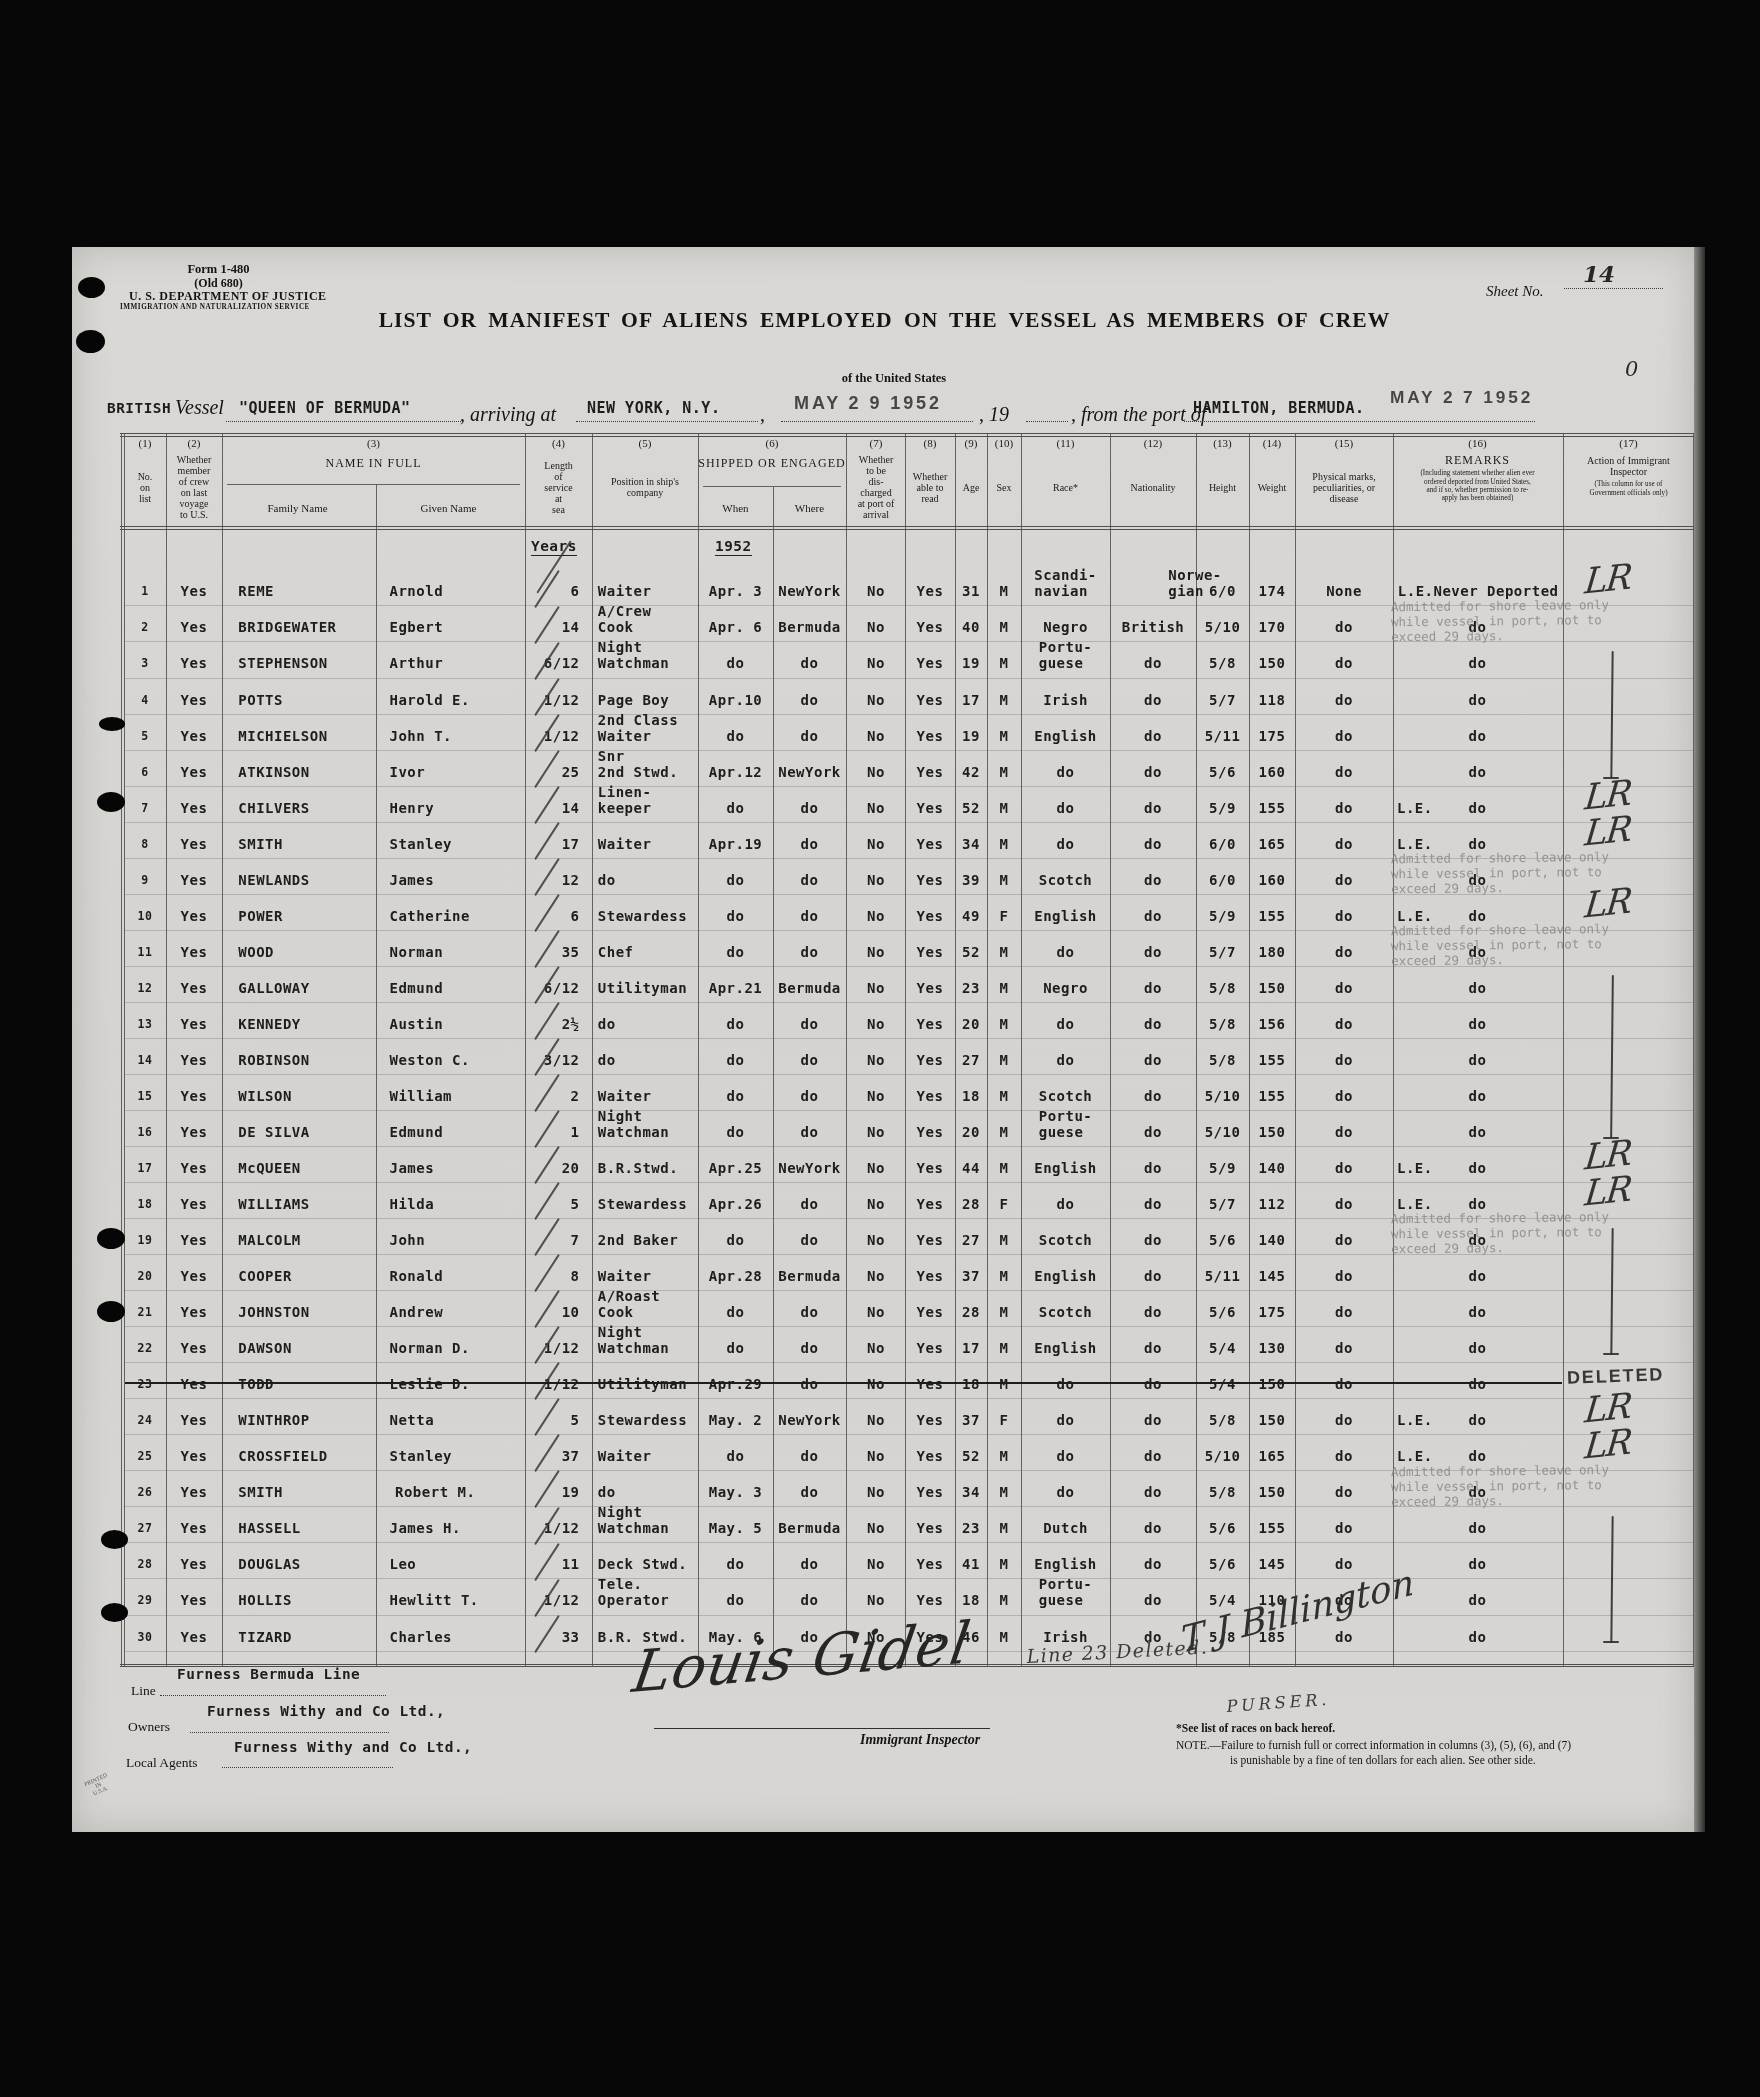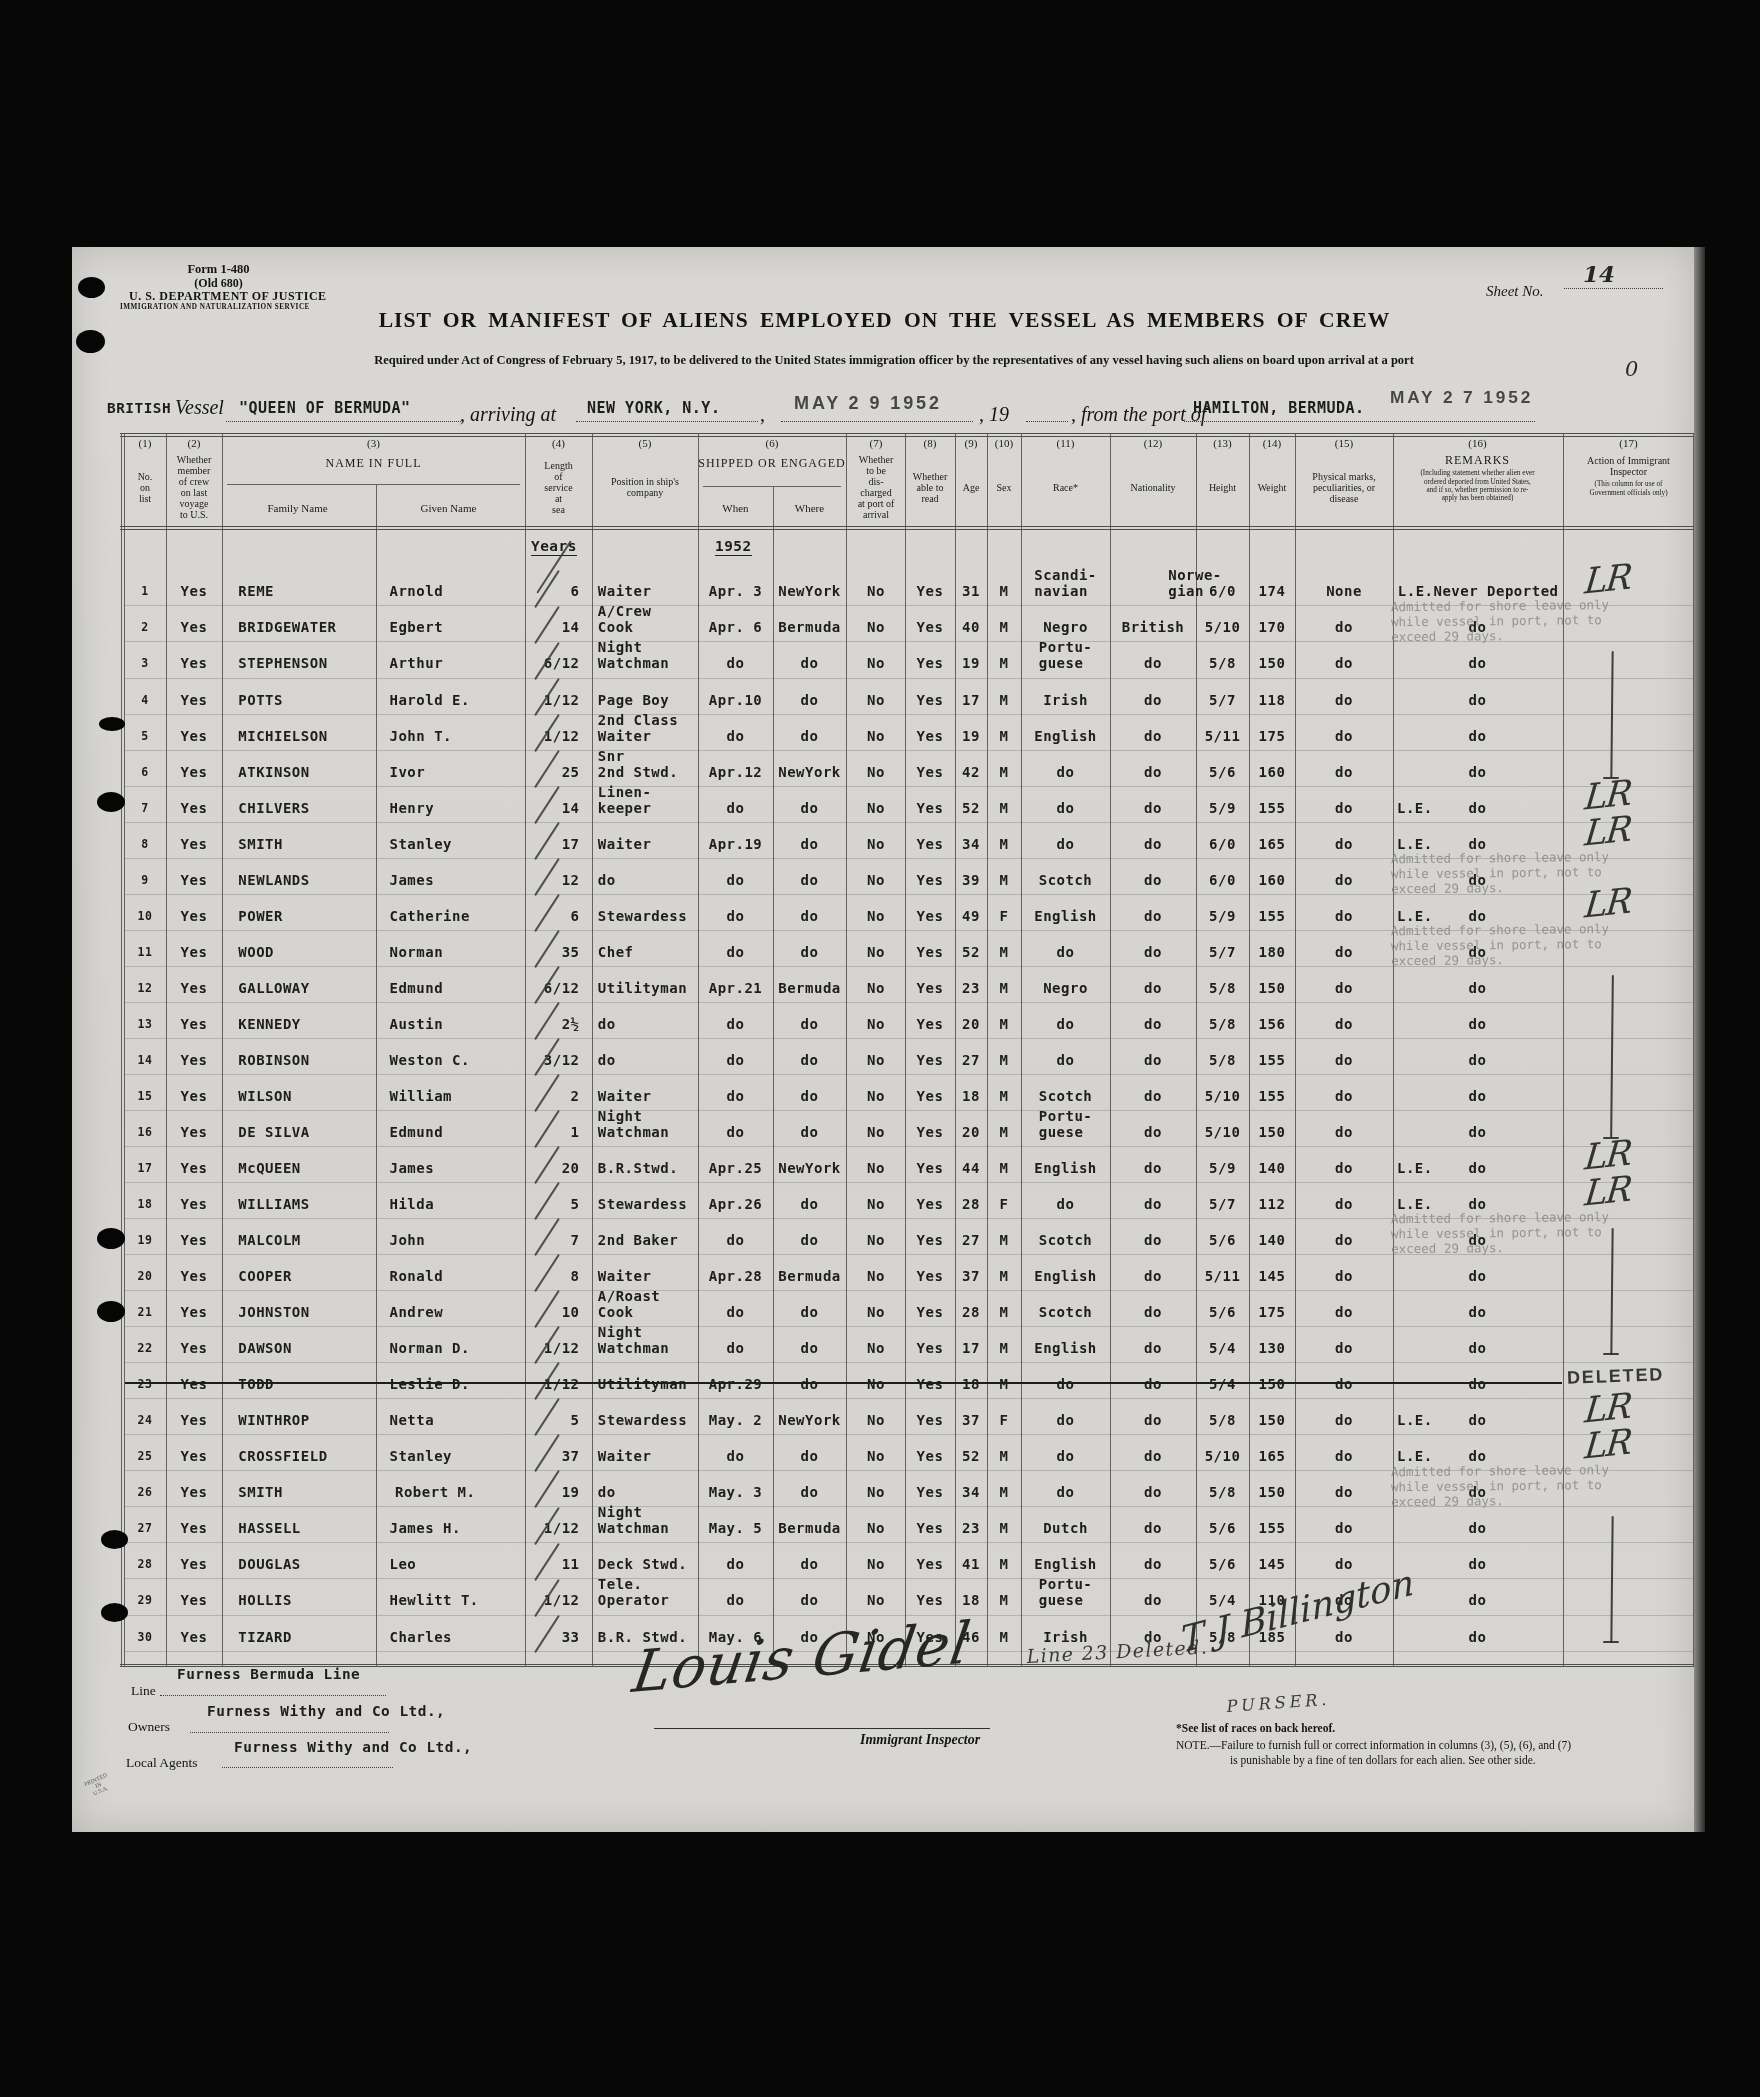--- a/index.html
+++ b/index.html
@@ -40,21 +40,21 @@
   <div class="abs serif b center pl" style="left:173px;top:262px;width:91px;font-size:12.5px;">Form 1-480</div>
   <div class="abs serif b center pl" style="left:173px;top:276px;width:91px;font-size:12px;">(Old 680)</div>
   <div class="abs serif b pl" style="left:129px;top:289px;font-size:12px;letter-spacing:0.5px;">U. S. DEPARTMENT OF JUSTICE</div>
   <div class="abs serif b pl" style="left:120px;top:303px;font-size:7.2px;letter-spacing:0.5px;">IMMIGRATION AND NATURALIZATION SERVICE</div>
 
   <div class="abs serif it pl" style="left:1486px;top:283px;font-size:15px;">Sheet No.</div>
   <div class="abs script b pl" style="left:1583px;top:260px;font-size:23px;">14</div>
   <div class="dotted" style="left:1564px;top:288px;width:99px;border-bottom-width:1px;"></div>
 
   <div class="abs serif b center pl" style="left:303px;top:308px;width:1163px;font-size:21.6px;letter-spacing:1px;word-spacing:4.8px;">LIST OR MANIFEST OF ALIENS EMPLOYED ON THE VESSEL AS MEMBERS OF CREW</div>
-  <div class="abs serif b center pl" style="left:226px;top:353px;width:1336px;font-size:12.5px;">Required under Act of Congress of February 5, 1917, to be delivered to the United States immigration officer by the representatives of any vessel having such aliens on board upon arrival at a port</div>
+  <div class="abs serif b center pl" style="left:226px;top:371px;width:1336px;font-size:12.5px;">of the United States</div>
   <div class="abs script pl" style="left:1625px;top:357px;font-size:21px;">0</div>
 
   <div class="abs t pl" style="left:107px;top:400px;font-size:14.4px;">BRITISH</div>
   <div class="abs serif it pl" style="left:175px;top:396px;font-size:20px;">Vessel</div>
   <div class="dotted" style="left:226px;top:421px;width:235px;"></div>
   <div class="abs t pl" style="left:239px;top:399px;font-size:15px;">"QUEEN OF BERMUDA"</div>
   <div class="abs serif it pl" style="left:460px;top:403px;font-size:20px;">, arriving at</div>
   <div class="dotted" style="left:576px;top:421px;width:182px;"></div>
   <div class="abs t pl" style="left:587px;top:399px;font-size:15px;">NEW YORK, N.Y.</div>
   <div class="abs serif pl" style="left:760px;top:403px;font-size:20px;">,</div>

